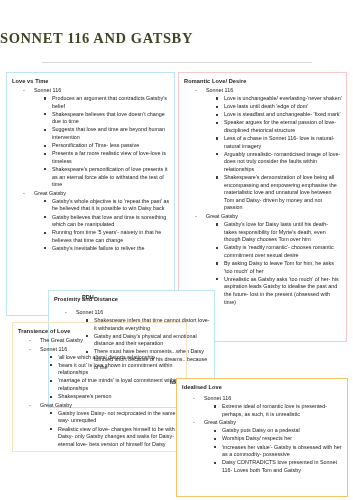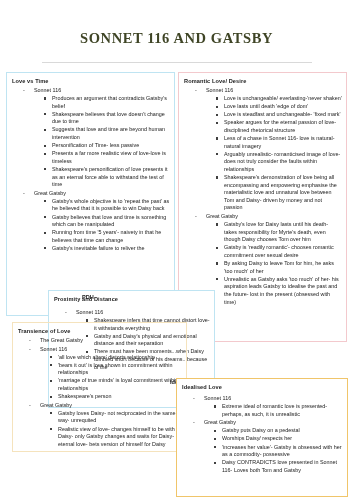--- a/index.html
+++ b/index.html
@@ -5,21 +5,21 @@
   html,body{margin:0;padding:0;}
   body{
     width:353px;height:500px;overflow:hidden;background:#ffffff;
     font-family:"Liberation Sans", sans-serif;
     position:relative;
     -webkit-font-smoothing:antialiased;
   }
   .page{position:absolute;inset:0;}
 
   
-  .title-wrap{position:absolute;left:0;top:30px;width:353px;text-align:center;}
+  .title-wrap{position:absolute;left:0;top:30px;width:353px;}
   .doc-title{
     font-family:"Liberation Serif", serif;
     font-size:14.5px;letter-spacing:.6px;color:#3f4526;font-weight:700;
     white-space:nowrap;
   }
   .title-rule{
     position:absolute;left:42px;top:62px;width:270px;height:1px;background:#d9d9d9;
   }
 
   

